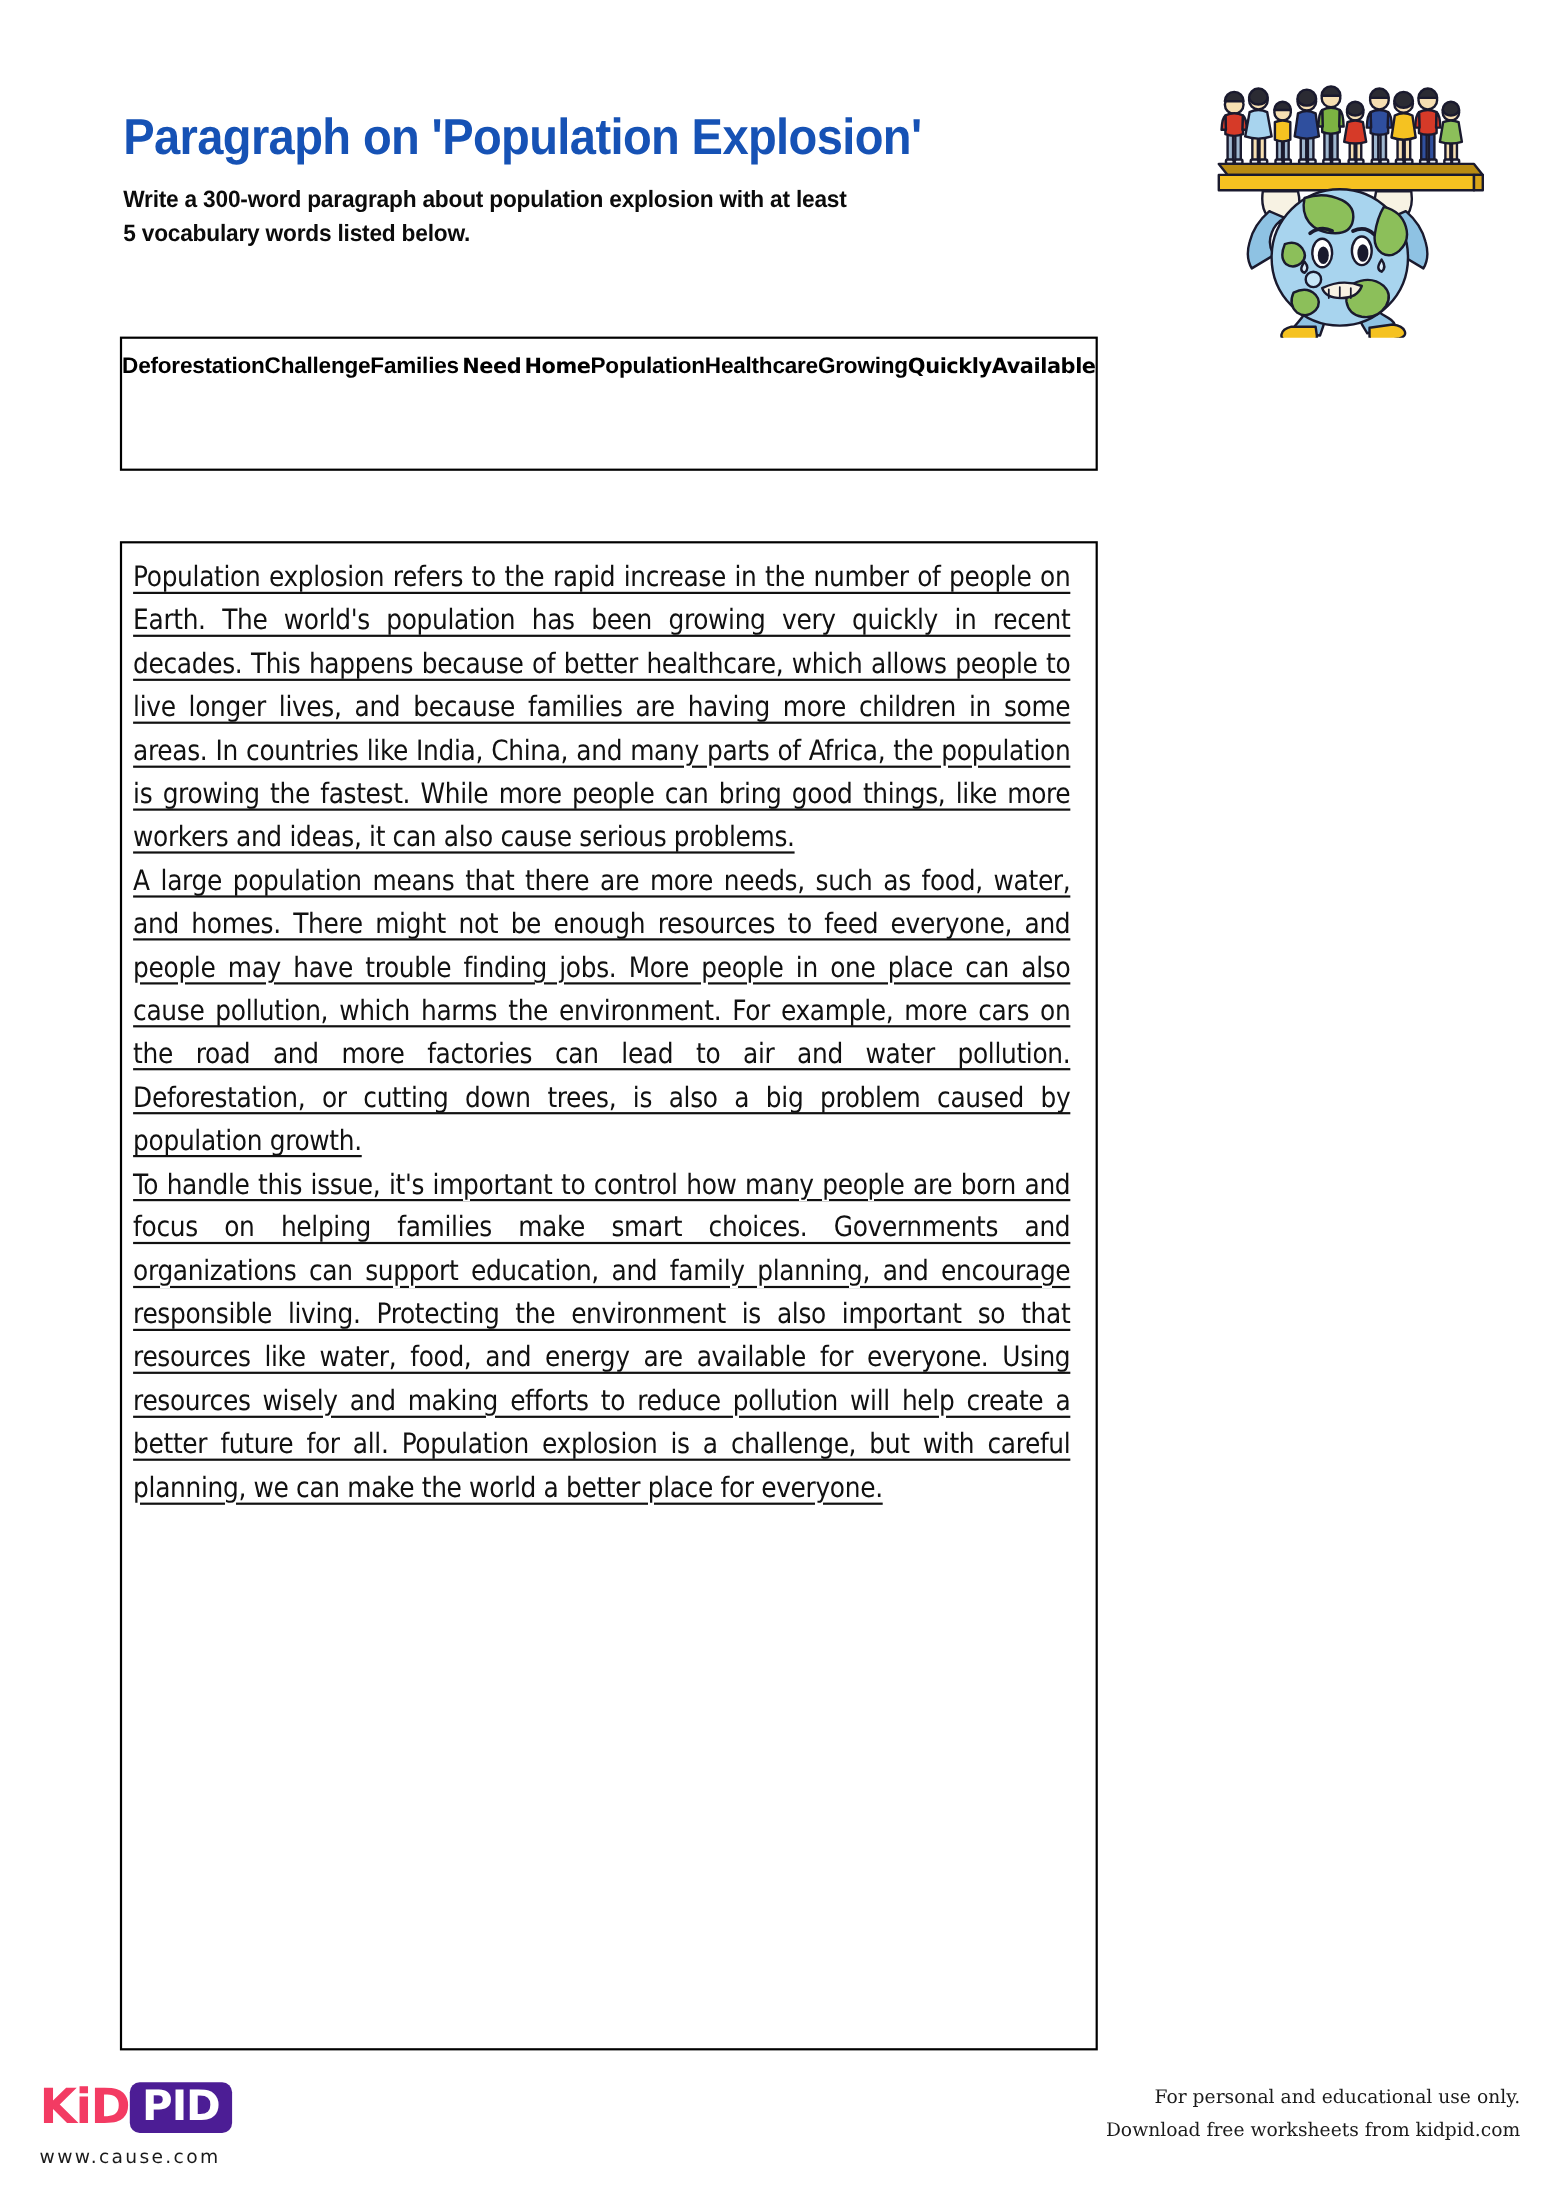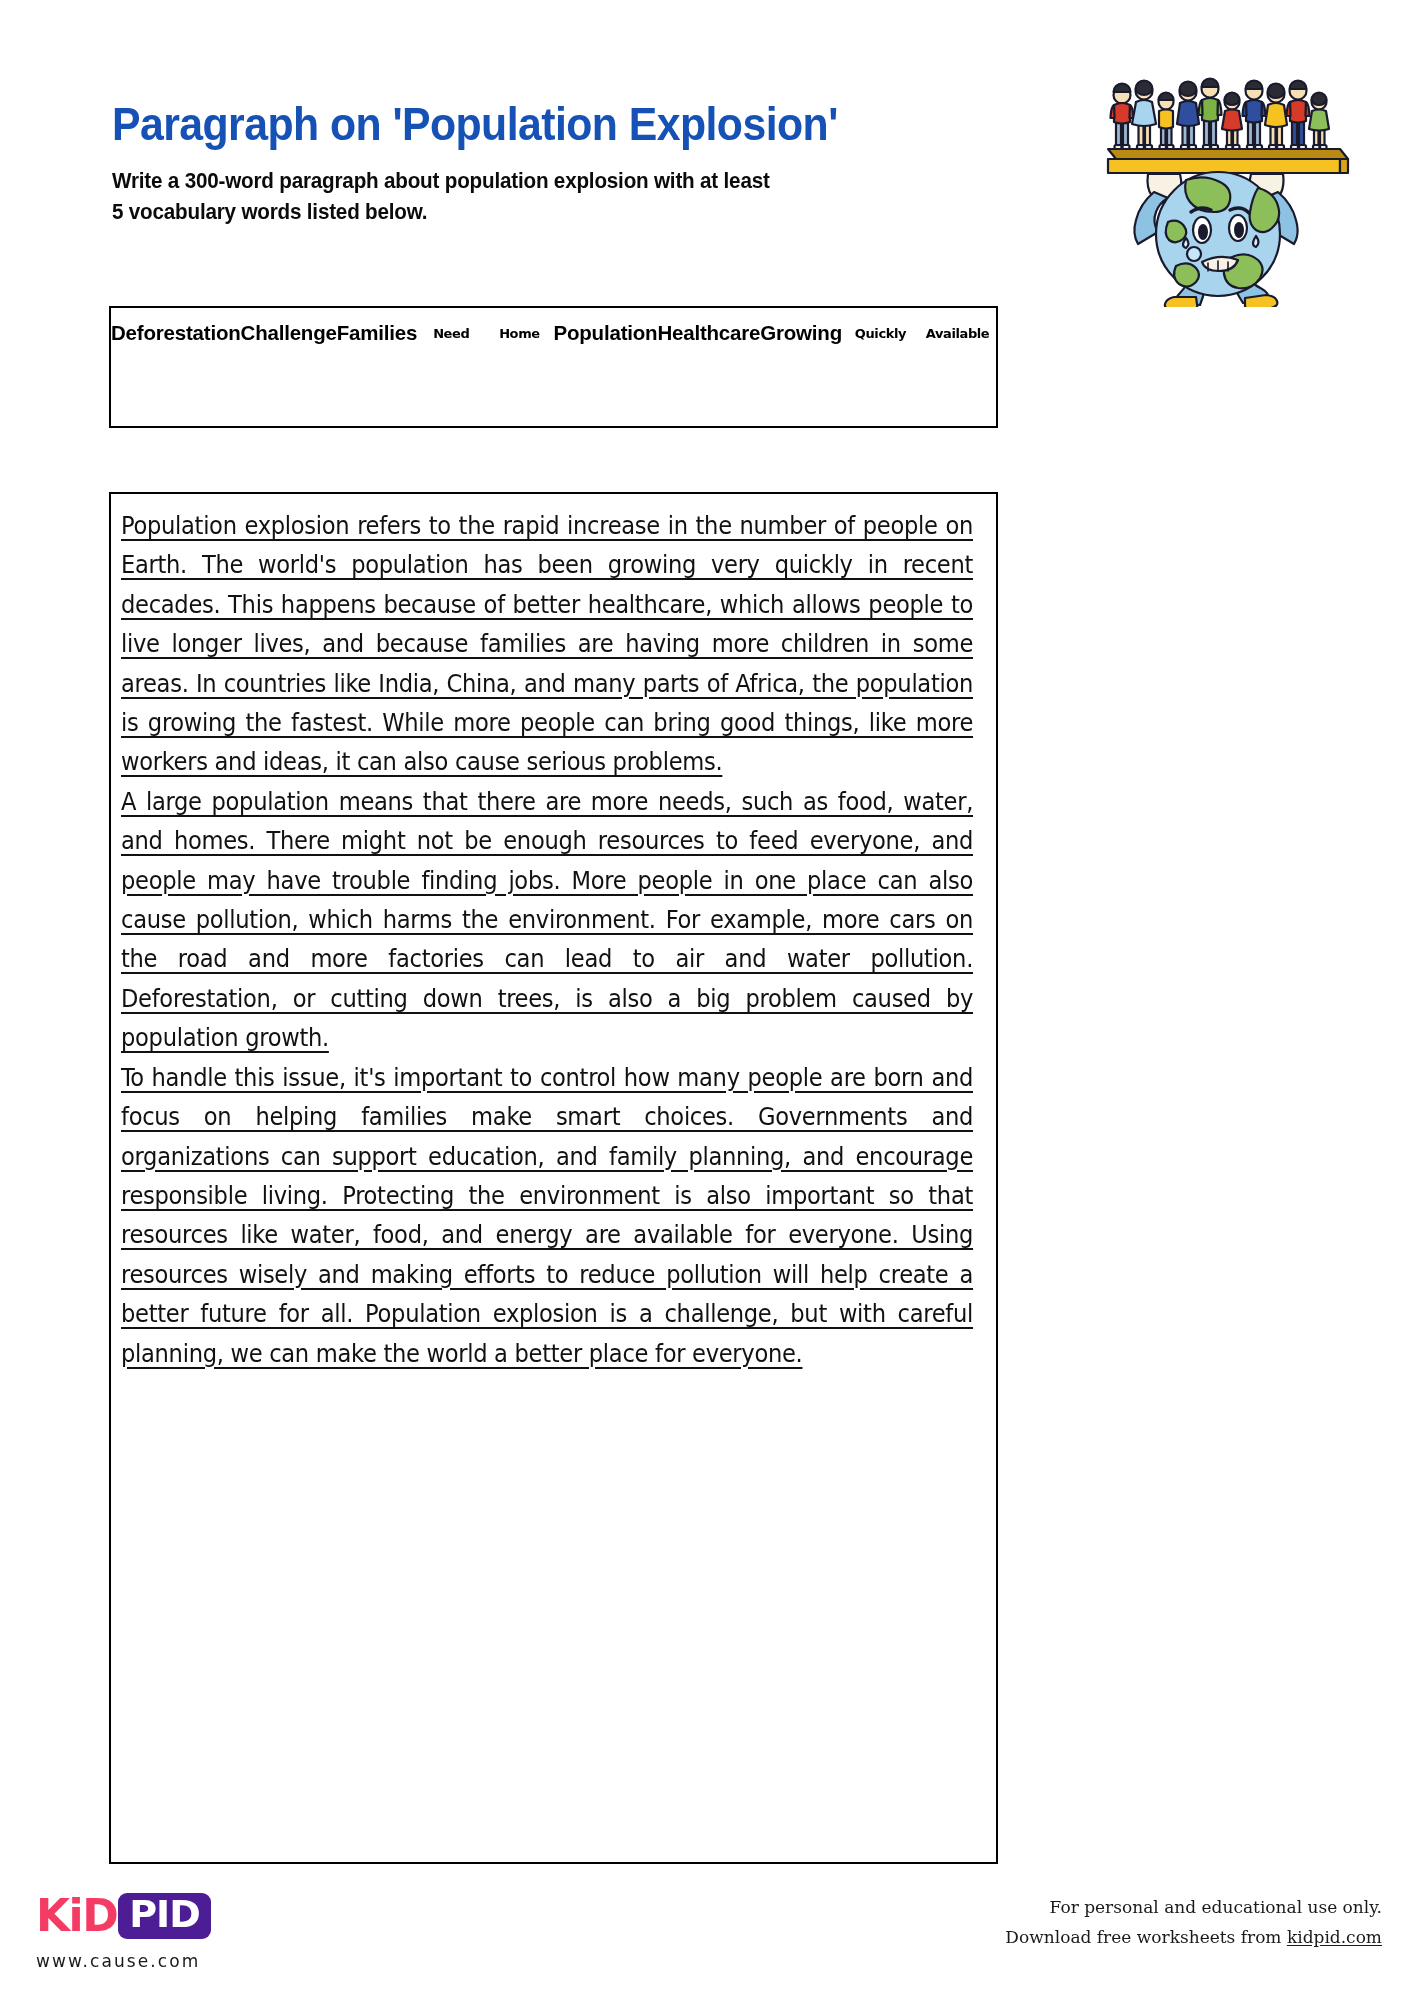--- a/index.html
+++ b/index.html
@@ -79,21 +79,21 @@
     flex: 1 1 0;
     text-align: center;
     font-family: "Liberation Sans", sans-serif;
     font-size: 20.5px;
     font-weight: bold;
     color: #000000;
     letter-spacing: -0.2px;
   }
   .vocab-cell.round {
     font-family: "DejaVu Sans", sans-serif;
-    font-size: 13px;
+    font-size: 19px;
     letter-spacing: -0.4px;
   }
 
   
   .answer-box {
     position: absolute;
     left: 109px;
     top: 472px;
     width: 889px;
     height: 1372px;
@@ -168,21 +168,20 @@
     top: 1893px;
     text-align: right;
     font-family: "DejaVu Serif", serif;
     font-size: 17px;
     color: #1a1a1a;
     line-height: 1.75;
   }
   .footer-note a,
   .footer-note .link {
     color: #1a1a1a;
-    text-decoration: underline;
     text-underline-offset: 2px;
     margin-top: 42px;
   }
 </style>
 </head>
 <body>
 
 <div class="header">
   <h1 class="worksheet-title">Paragraph on 'Population Explosion'</h1>
   <div class="worksheet-instructions">

